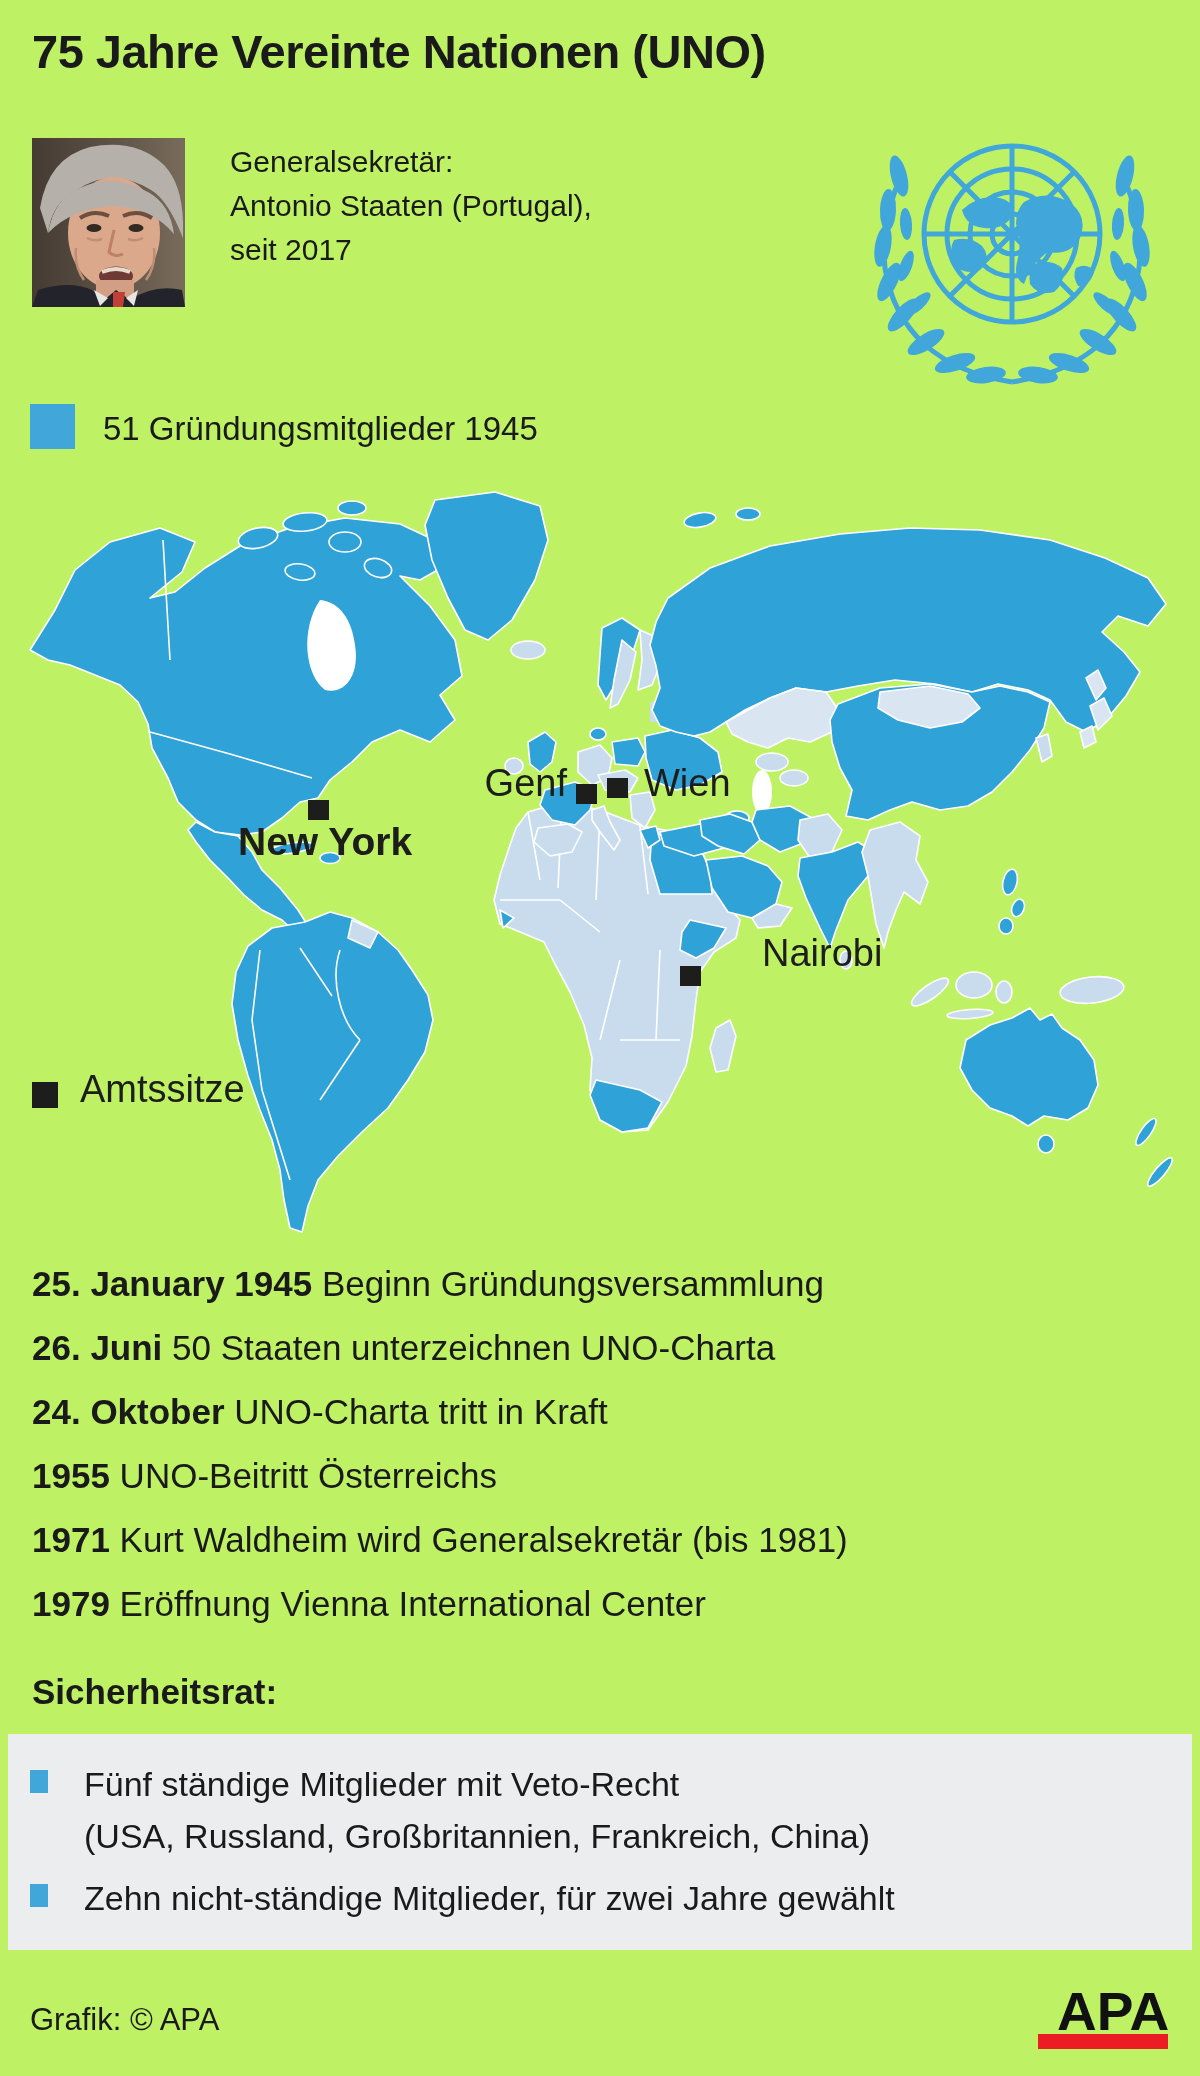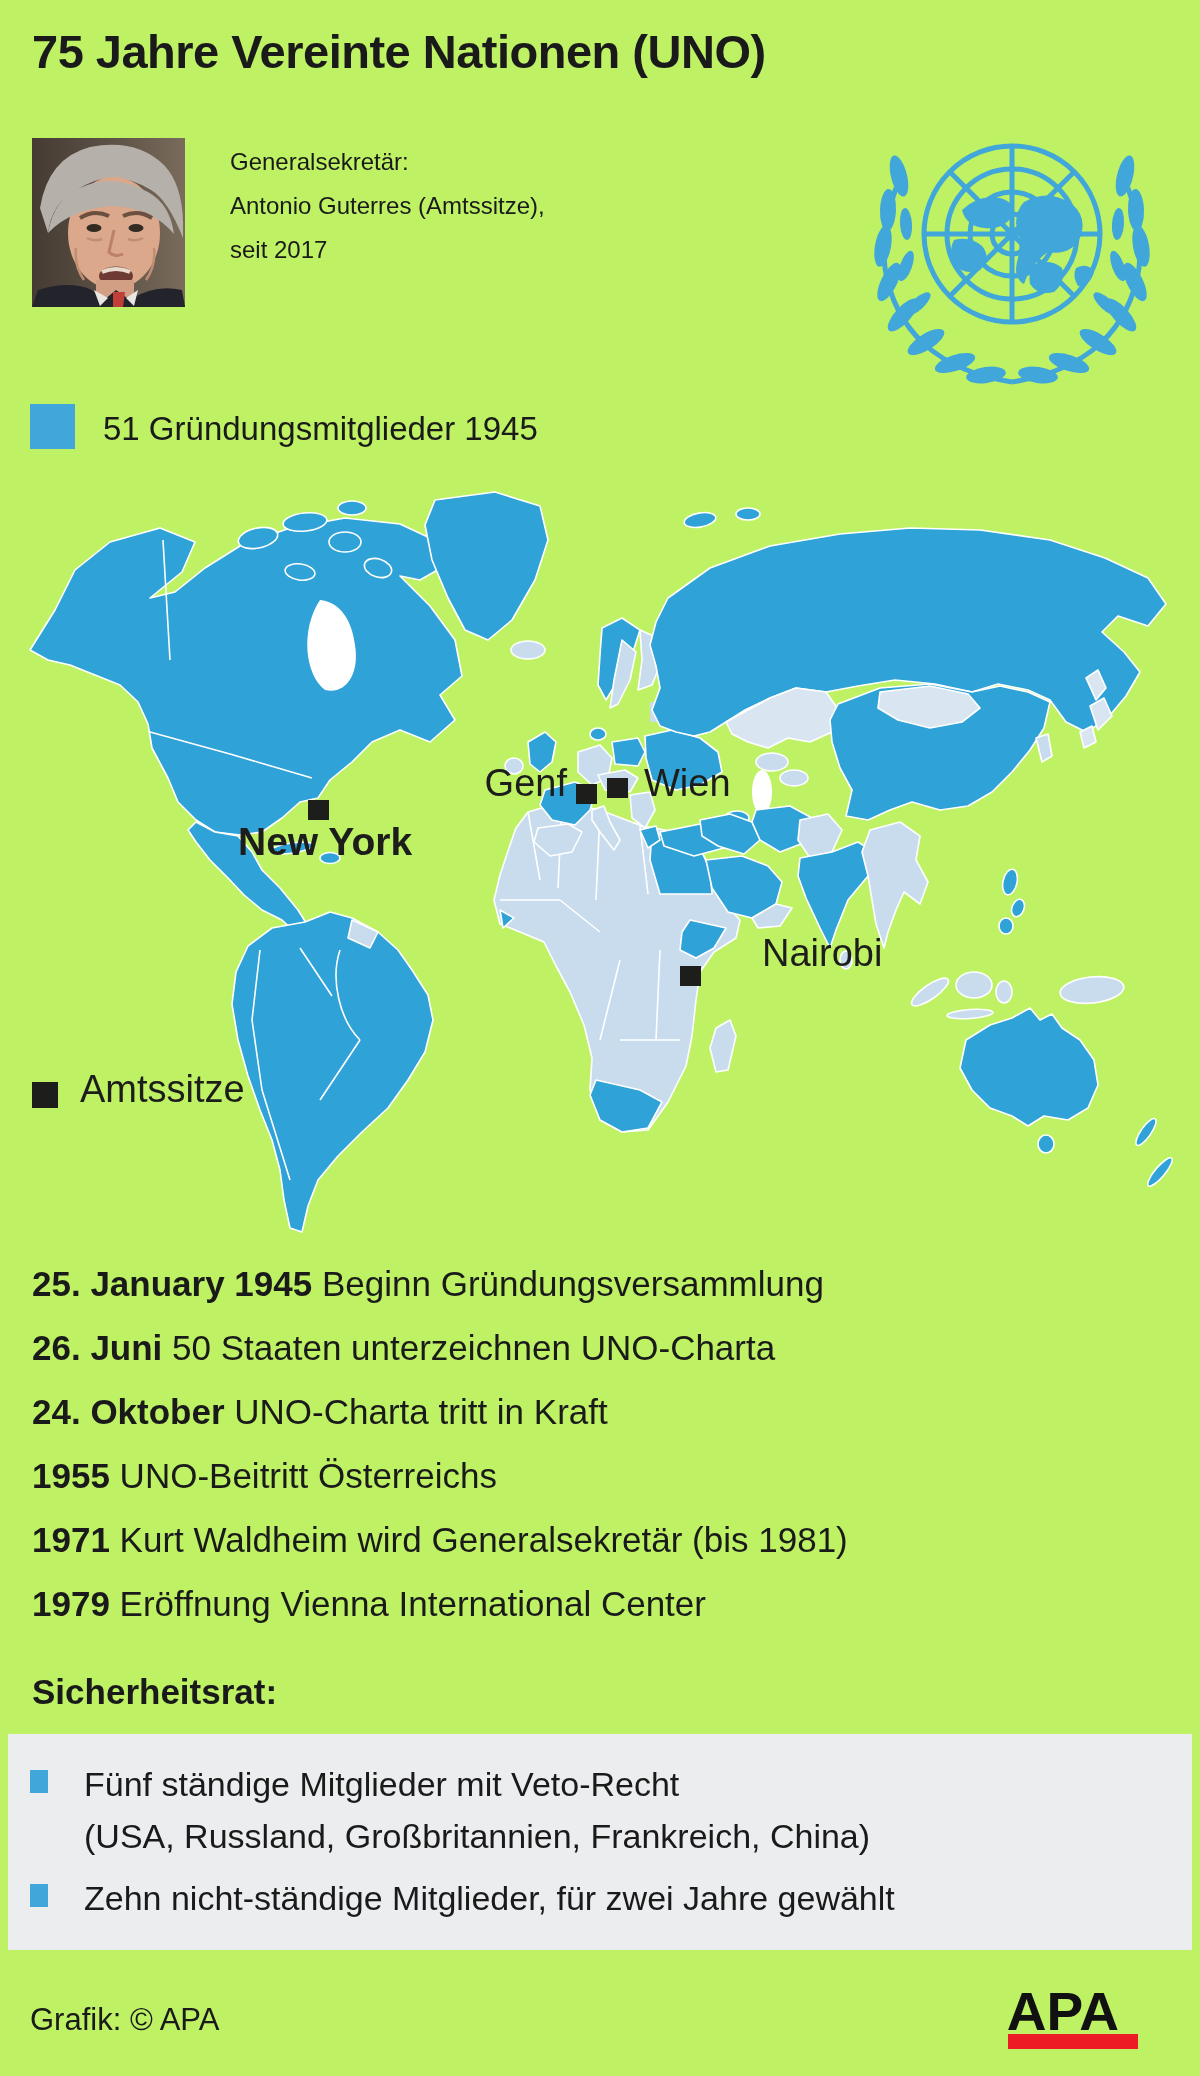--- a/index.html
+++ b/index.html
@@ -5,21 +5,21 @@
   html,body{margin:0;padding:0;background:#fff;}
   .page{position:relative;width:1200px;height:2076px;background:#bef264;overflow:hidden;
         font-family:"Liberation Sans","DejaVu Sans",sans-serif;color:var(--text);}
   :root{
     --founding:#2FA2D7; --light:#C8DCED; --light2:#D9E6F2;
     --unblue:#41A6D9; --panel:#ECEDEF; --red:#EC1C24; --marker:#1D1D1B; --text:#1A1A1A;
   }
   .abs{position:absolute;}
   .title{left:32px;top:24px;font-size:47px;font-weight:bold;letter-spacing:-0.5px;}
   .portrait{left:32px;top:138px;width:153px;height:169px;}
-  .sg-block{left:230px;top:140px;font-size:24px;line-height:44px;}
+  .sg-block{left:230px;top:140px;font-size:30px;line-height:44px;}
   .un-emblem{left:866px;top:118px;width:292px;height:274px;}
   .members-line{left:32px;top:336px;font-size:33px;}
   .legend-sq{left:30px;top:404px;width:45px;height:45px;background:var(--unblue);}
   .legend-label{left:103px;top:410px;font-size:33px;}
   .map{left:0;top:480px;width:1200px;height:770px;}
   .map path,.map ellipse,.map polygon{stroke:#fff;stroke-width:1.6px;stroke-linejoin:round;}
   .cf{fill:var(--founding);} .cl{fill:var(--light);} .cl2{fill:var(--light2);}
   .cw{fill:#fff;stroke:none!important;}
   .bline{fill:none;stroke:#fff;stroke-width:1.8px;}
   .marker{width:21px;height:20px;background:var(--marker);}
@@ -38,21 +38,21 @@
   .tl-row{height:64px;line-height:64px;white-space:nowrap;}
   .tl-date{font-weight:bold;}
   .sr-heading{left:32px;top:1672px;font-size:35px;font-weight:bold;}
   .panel{left:8px;top:1734px;width:1184px;height:216px;background:var(--panel);}
   .bullet{width:18px;height:23px;background:var(--unblue);}
   .b1{left:30px;top:1770px;} .b2{left:30px;top:1884px;}
   .sr-item{font-size:34px;line-height:52px;white-space:nowrap;}
   .sr-i1{left:84px;top:1758px;} .sr-i2{left:84px;top:1872px;}
   .sr-item div:empty{display:none;}
   .credit{left:30px;top:2002px;font-size:31px;}
-  .apa{left:1008px;top:1986px;width:130px;text-align:left;}
+  .apa{left:1038px;top:1986px;width:130px;text-align:right;}
   .apa-text{font-size:54px;font-weight:900;line-height:50px;letter-spacing:0px;color:#111;
             transform:scaleX(1.02);}
   .apa-bar{width:130px;height:15px;background:var(--red);margin-top:-2px;}
 </style>
 </head>
 <body>
 
 <div class="page">
 
   <div class="abs title">75 Jahre Vereinte Nationen (UNO)</div>
@@ -80,21 +80,21 @@
     <path d="M44,110 Q42,128 52,142 M122,110 Q124,128 114,142" stroke="#C08E73" stroke-width="2.5" fill="none"></path>
     <rect x="64" y="142" width="38" height="27" fill="#D29F84"></rect>
     <path d="M0,169 L6,152 Q38,142 60,152 L72,162 L84,152 L98,162 Q122,146 150,152 L153,169 Z" fill="#23242B"></path>
     <path d="M62,152 L76,160 L68,168 Z" fill="#E8E6E2"></path>
     <path d="M106,152 L94,160 L102,168 Z" fill="#E8E6E2"></path>
     <path d="M81,154 L93,154 L91,169 L81,169 Z" fill="#C04038"></path>
   </svg>
 
   <div class="abs sg-block">
     <div>Generalsekretär:</div>
-    <div>Antonio Guterres (Amtssitze),</div>
+    <div>Antonio Staaten (Portugal),</div>
     <div>seit 2017</div>
   </div>
 
   <svg class="abs un-emblem" viewBox="0 0 292 274">
     <g stroke="var(--unblue)" stroke-width="5" fill="none">
       <circle cx="146" cy="116" r="88"></circle>
       <circle cx="146" cy="116" r="65"></circle>
       <circle cx="146" cy="116" r="42"></circle>
       <circle cx="146" cy="116" r="20"></circle>
       <path d="M146,28 L146,204 M58,116 L234,116 M84,54 L208,178 M208,54 L84,178"></path>

